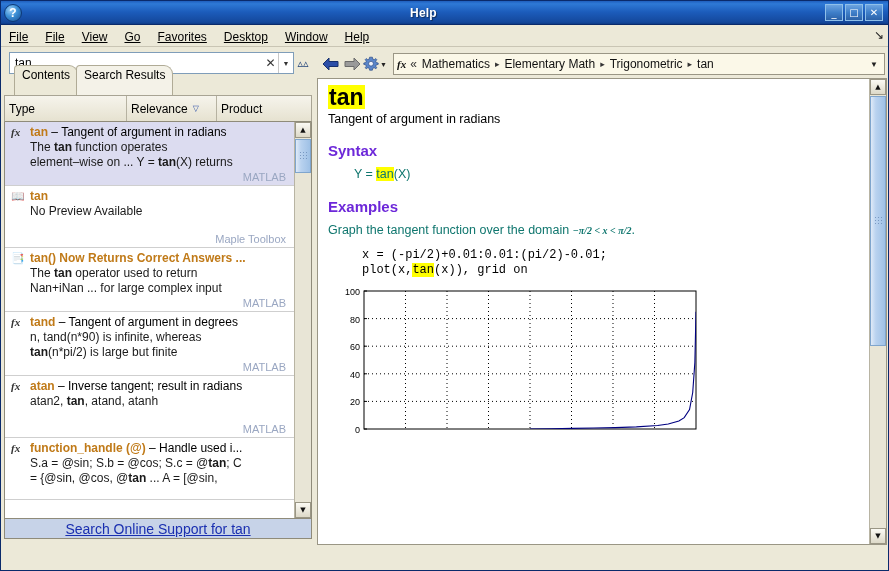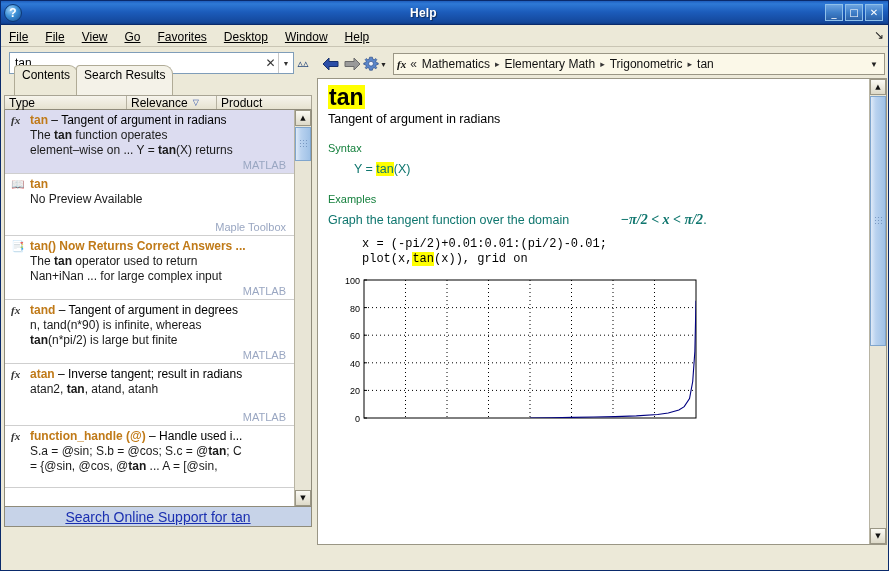--- a/index.html
+++ b/index.html
@@ -105,21 +105,21 @@
     margin-right: -2px;
     position: relative;
     line-height: 14px;
   }
   .tab.active {
     background: #f4f2e8; z-index: 3; font-weight: normal;
   }
 
   
   #colhdr {
-    display: flex; height: 15px; background: #a21caf;
+    display: flex; height: 27px; background: #a21caf;
     border: 1px solid #a8a494; border-bottom: 1px solid #8f8b7a;
   }
   .colh {
     font-size: 12px; color: #000; padding: 1px 4px;
     border-right: 1px solid #b6b2a1;
     display: flex; align-items: center; gap: 5px;
     background: linear-gradient(to bottom, #f6f4ec 0%, #e6e2d0 100%);
   }
   .colh:last-child { border-right: none; }
   .sortarrow { font-size: 8px; color: #3355aa; }
@@ -227,27 +227,27 @@
     overflow: hidden;
     font-family: "Liberation Sans", sans-serif;
   }
   #doc-title {
     font-size: 23px; font-weight: bold; color: #000;
     background: #ffff00; display: inline-block; line-height: 1.05;
     padding: 0 1px;
   }
   .doc-sub { font-size: 12.5px; color: #000; margin: 3px 0 0 0; }
   .h2 {
-    font-size: 11px; font-weight: normal; color: #15803d;
+    font-size: 15px; font-weight: bold; color: #6d28d9;
     margin: 16px 0 7px 0;
   }
   .p { font-size: 12.5px; color: #0f766e; margin: 0 0 9px 0; line-height: 16px; }
   .hl { background: #ffff00; }
   .indent { margin-left: 26px; }
-  .math-i { font-family: "Liberation Serif", serif; font-style: italic; font-weight: bold; font-size: 14px; margin-left: 48px; }
+  .math-i { font-family: "Liberation Serif", serif; font-style: italic; font-weight: bold; font-size: 10px; }
   #code {
     font-family: "Liberation Mono", monospace; font-size: 12px;
     color: #000; margin: 6px 0 4px 34px; line-height: 15px;
   }
 
   
   #plotwrap { margin: 6px 0 0 6px; position: relative; width: 372px; height: 150px; }
   #plot { position: absolute; left: 0; top: 0; }
 </style>
 </head>

